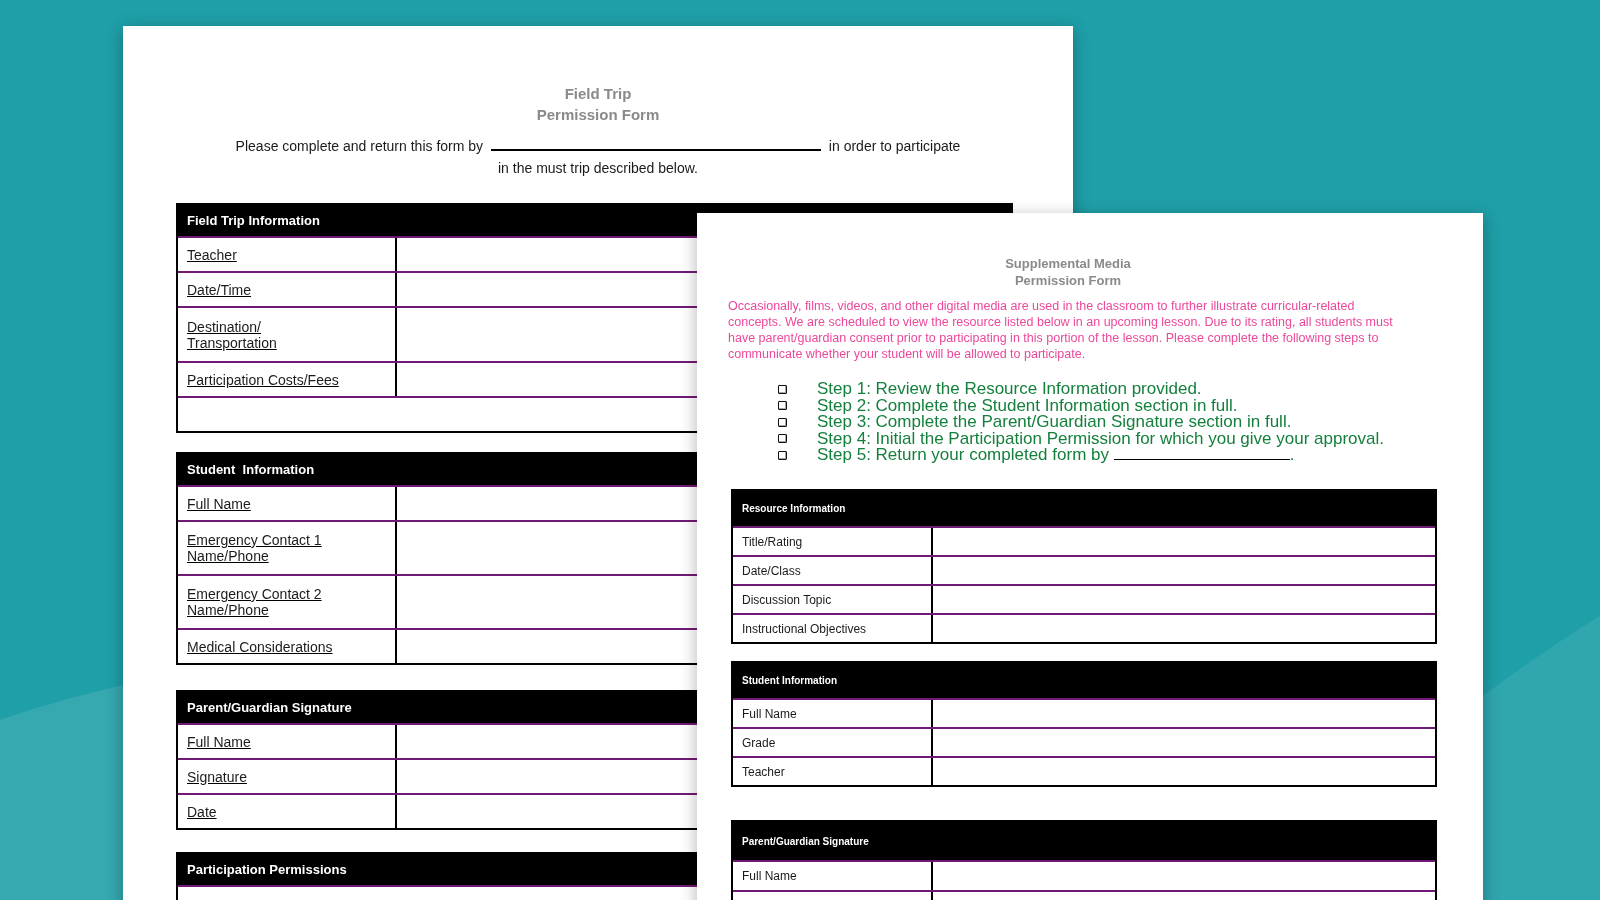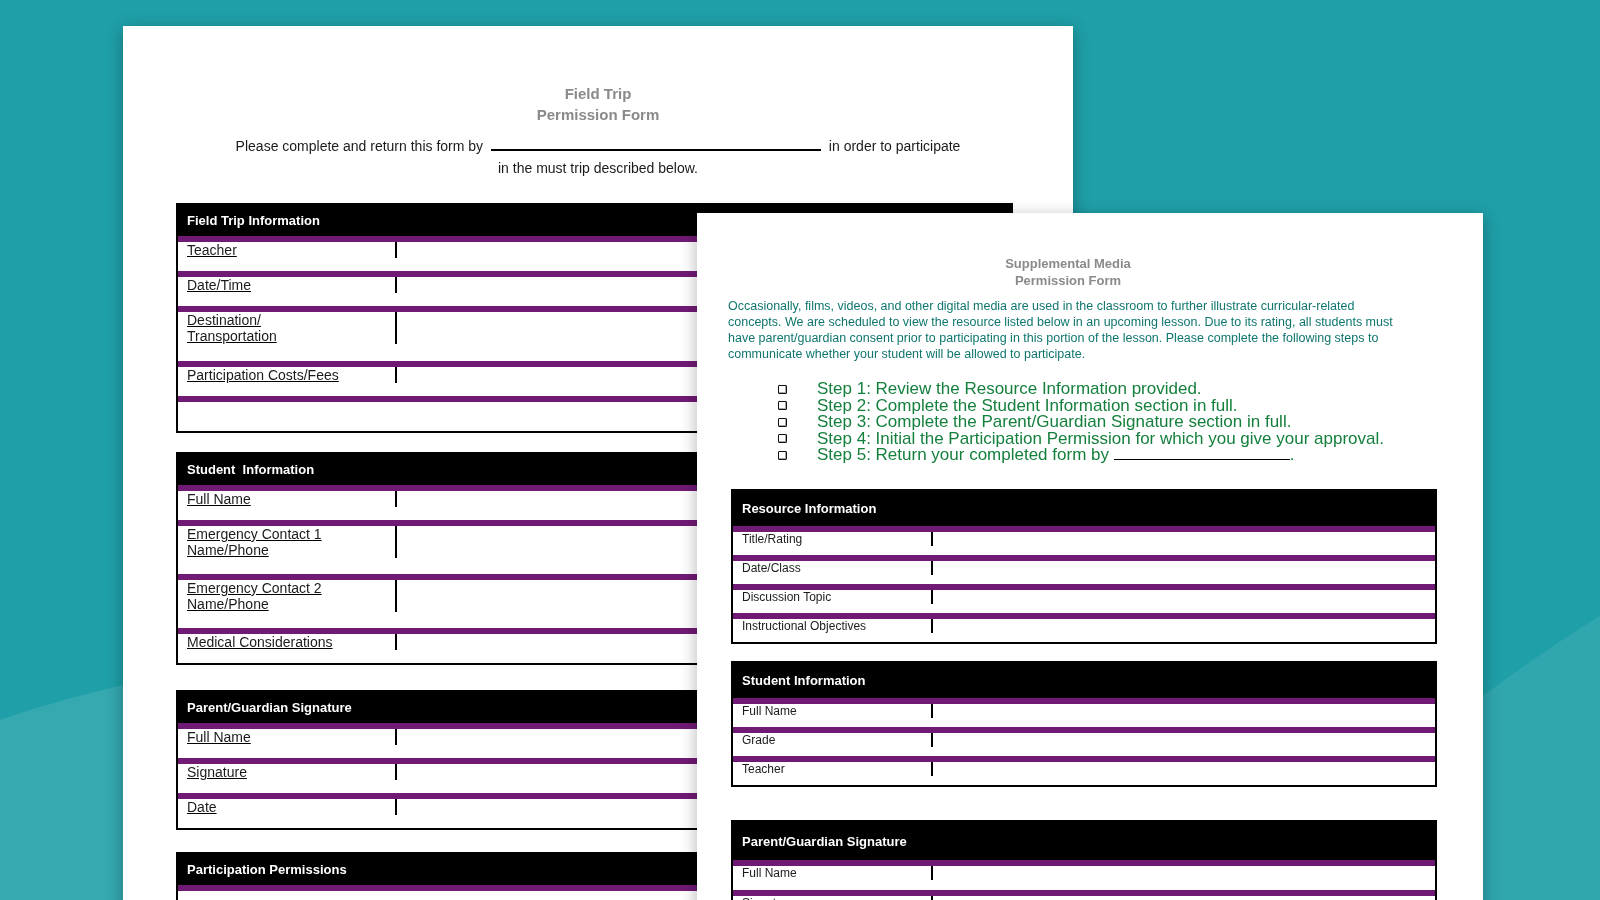--- a/index.html
+++ b/index.html
@@ -20,34 +20,34 @@
   .lt-title { left:0; top:57px; width:950px; font-size:15px; line-height:21px; }
   .rt-title { left:31px; top:42px; width:680px; font-size:13px; line-height:17px; }
 
   .lt-intro { position:absolute; left:0; top:109px; width:950px; text-align:center;
               font-size:14px; line-height:22px; color:#1b1b1b; }
   .blank { display:inline-block; border-bottom:2px solid #000; height:13px; vertical-align:baseline; }
   .blank-intro { width:330px; margin:0 4px; }
   .blank-step { width:176px; border-bottom-width:1.5px; height:11px; }
 
   .rt-intro { position:absolute; left:31px; top:85px; width:680px;
-              font-size:12.5px; line-height:16px; color:#0f766e; }
+              font-size:12.5px; line-height:16px; color:#ec4899; }
   .steps { position:absolute; left:31px; top:168px; width:680px; font-size:17px; color:#15803d; }
   .step  { display:flex; align-items:center; height:16.5px; }
   .cbx   { flex:0 0 auto; width:9px; height:9px; margin-left:50px; margin-right:30px;
            border:1.5px solid #111; border-radius:1px; box-shadow:inset -1px -1px 0 rgba(0,0,0,0.35); background:#fff; }
 
   .tbl { position:absolute; background:#fff; border:2px solid #000; }
   .lt-tbl { left:53px; width:837px;text-decoration:underline; }
   .rt-tbl { left:34px; width:706px; }
   .sec-h { background:#000; color:#fff; font-weight:bold; display:flex; align-items:center;
            padding:0 9px; white-space:pre-wrap; }
   .lt-tbl .sec-h { height:31px; font-size:13px; }
-  .rt-tbl .sec-h { height:35px; font-size:13px; }
-  .trow { display:flex; border-top:6px solid #701a75; background:#fff;flex-direction:column; }
+  .rt-tbl .sec-h { height:35px; font-size:10px; }
+  .trow { display:flex; border-top:2px solid #701a75; background:#fff; }
   .tlabel { flex:0 0 auto; border-right:2px solid #000; display:flex; align-items:center;
             padding:0 9px; white-space:pre-line; color:#1b1b1b; }
   .lt-tbl .tlabel { width:219px; font-size:14px; }
   .rt-tbl .tlabel { width:200px; font-size:12px; }
   .tval { flex:1 1 auto; }
   .h35 { height:35px; } .h55 { height:55px; } .h54 { height:54px; }
   .r29 { height:29px; } .r30 { height:30px; }
   .t-ft1 { top:177px; } .t-ft2 { top:426px; } .t-ft3 { top:664px; } .t-ft4 { top:826px; }
   .t-rm1 { top:276px; } .t-rm2 { top:448px; } .t-rm3 { top:607px; }
   .t-rm3 .sec-h { height:38px; }

